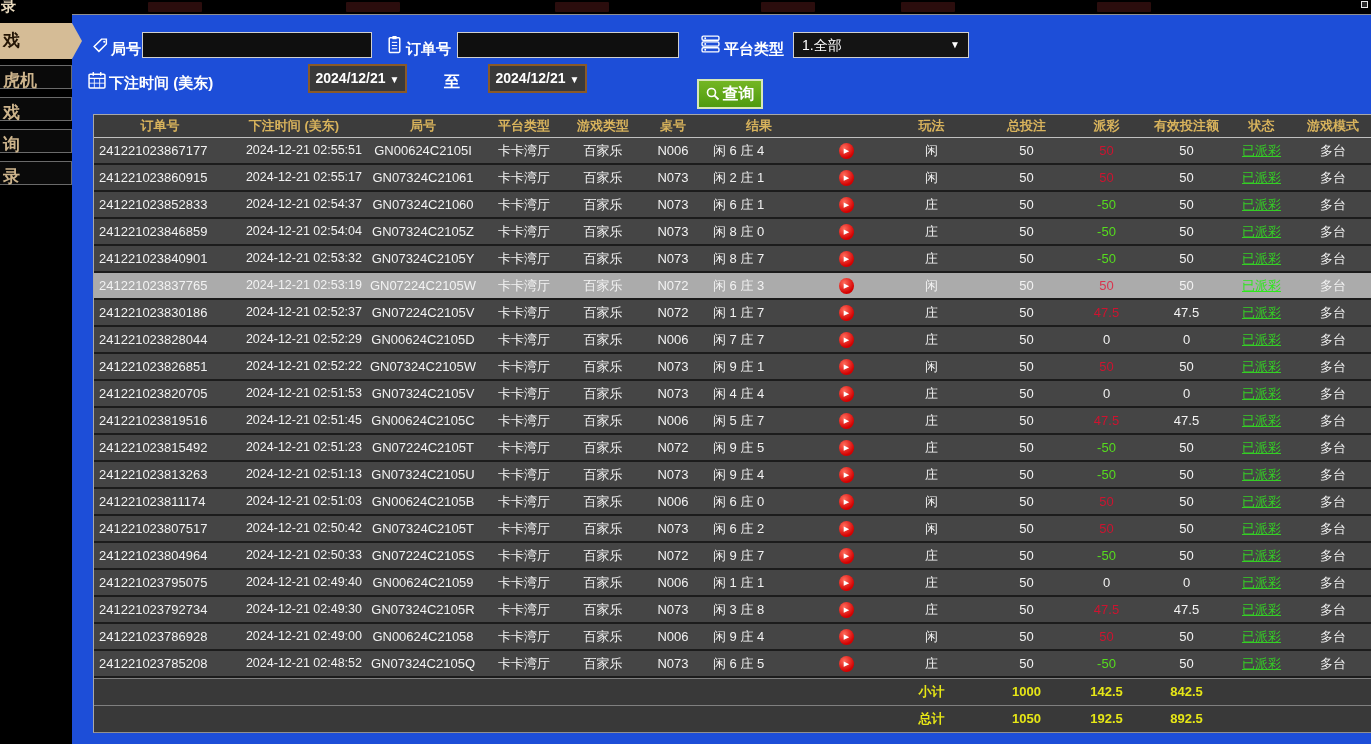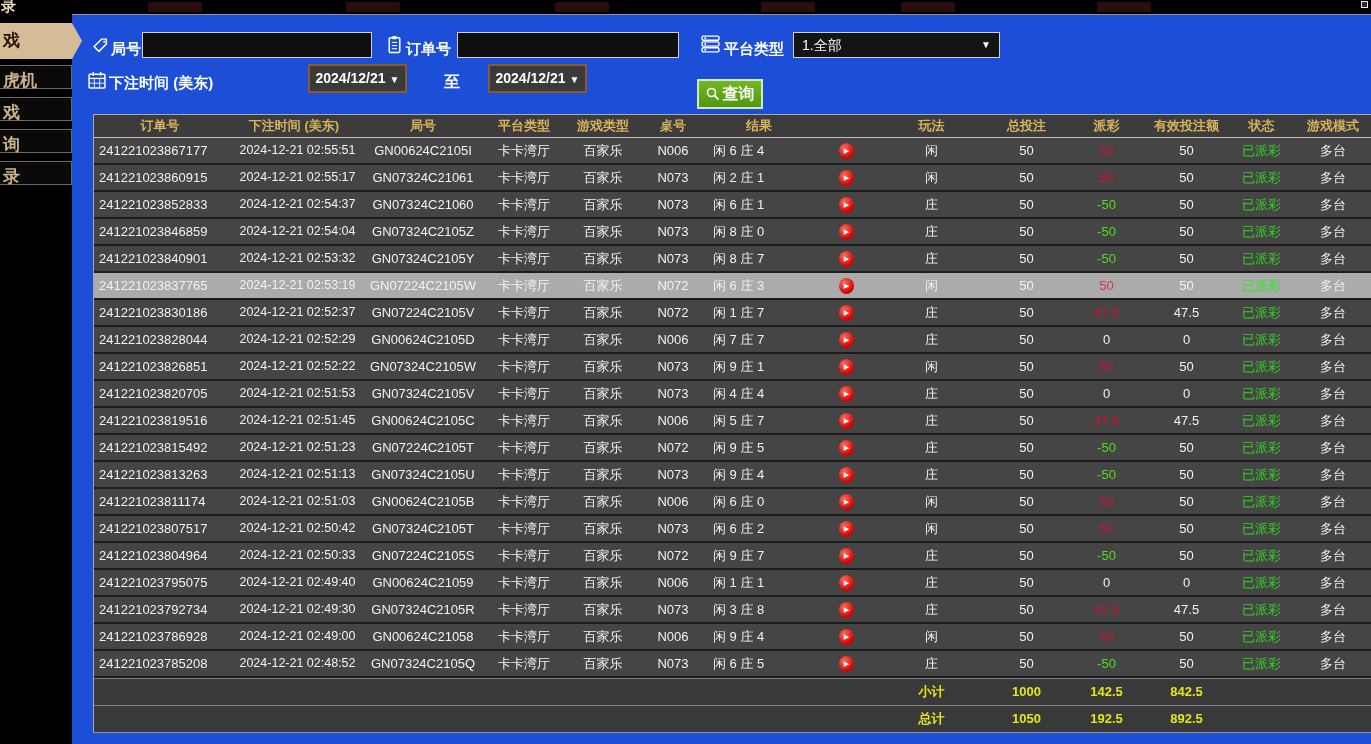--- a/index.html
+++ b/index.html
@@ -35,26 +35,26 @@
   .tbl{position:absolute;left:21px;top:99px;width:1278px;border-left:1px solid #a8a8a8;border-top:1px solid #a8a8a8;border-bottom:1px solid #909090;}
   .trow{display:grid;grid-template-columns:132px 136px 122px 80px 78px 62px 110px 65px 105px 85px 75px 85px 65px 78px;}
   .trow.head{background:#3c3c3c;border-bottom:1px solid #c0c0c0;}
   .trow.body{background:#454545;border-bottom:2px solid #1c1c1c;cursor:pointer;}
   .trow.body.sel{background:#ababab;}
   .trow.sumrow{background:#393939;border-top:1px solid #808080;}
   .c{height:25px;line-height:25px;font-size:13px;color:#f2f2f2;white-space:nowrap;overflow:hidden;text-align:center;}
   .head .c{height:22px;line-height:22px;font-weight:bold;color:#d8b35c;}
   .sumrow .c{height:26px;line-height:26px;color:#e6e616;font-weight:bold;}
   .c.al{text-align:left;padding-left:5px;}
-  .c.t2{text-align:center;padding-left:7px;font-size:12.5px;}
+  .c.t2{text-align:right;padding-left:7px;font-size:12.5px;}
   .c.res{text-align:left;padding-left:9px;}
   .c.pos{color:#cc1430;}
   .sel .c.pos{color:#d8344e;}
   .c.neg{color:#56dc1e;}
-  .c.st{color:#35cf25;}
+  .c.st{color:#35cf25;text-decoration:underline;}
   .sel .c.st{color:#2ee81c;}
   .playwrap{display:flex;align-items:center;justify-content:center;height:25px;}
   .playbtn{width:15px;height:16px;border-radius:50%;background:radial-gradient(circle at 35% 30%,#ff6a5a,#d40000 70%);
            color:#fff;font-size:7px;line-height:16px;text-align:center;cursor:pointer;}
 
   svg{display:block;}
 </style>
 </head>
 <body>
 
@@ -106,21 +106,21 @@
       <svg width="19" height="18" viewBox="0 0 18 17">
           <rect x="1" y="1" width="16" height="4" rx="1.2" fill="none" stroke="#fff" stroke-width="1.3"></rect>
           <rect x="1" y="6.5" width="16" height="4" rx="1.2" fill="none" stroke="#fff" stroke-width="1.3"></rect>
           <rect x="1" y="12" width="16" height="4" rx="1.2" fill="none" stroke="#fff" stroke-width="1.3"></rect>
           <circle cx="4" cy="3" r="0.9" fill="#fff"></circle>
           <circle cx="4" cy="8.5" r="0.9" fill="#fff"></circle>
           <circle cx="4" cy="14" r="0.9" fill="#fff"></circle>
         </svg>
     </span>
     <span class="flabel" style="left:652px;top:25px">平台类型</span>
-    <div class="fselect" style="left:721px;top:17px;width:207px">
+    <div class="fselect" style="left:721px;top:17px;width:176px">
       <span>1.全部</span>
       <span class="caret">▼</span>
     </div>
 
     <span class="ficon" style="left:16px;top:56px">
       <svg width="18" height="18" viewBox="0 0 17 17">
           <rect x="1" y="3" width="15" height="13" rx="1" fill="none" stroke="#fff" stroke-width="1.4"></rect>
           <line x1="5" y1="1" x2="5" y2="4.5" stroke="#fff" stroke-width="1.4"></line>
           <line x1="12" y1="1" x2="12" y2="4.5" stroke="#fff" stroke-width="1.4"></line>
           <line x1="1" y1="7" x2="16" y2="7" stroke="#fff" stroke-width="1.2"></line>

